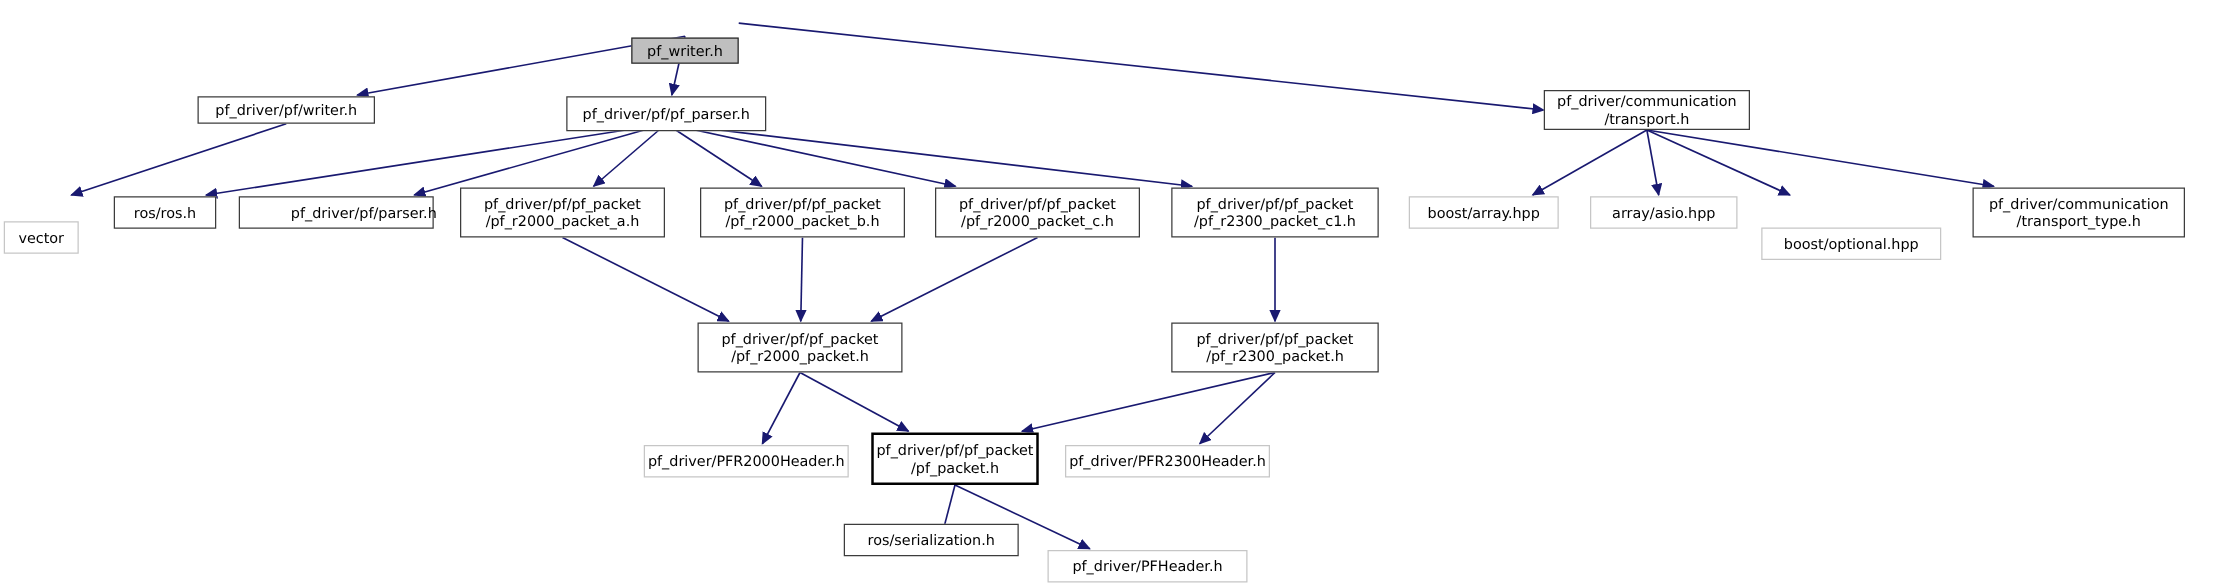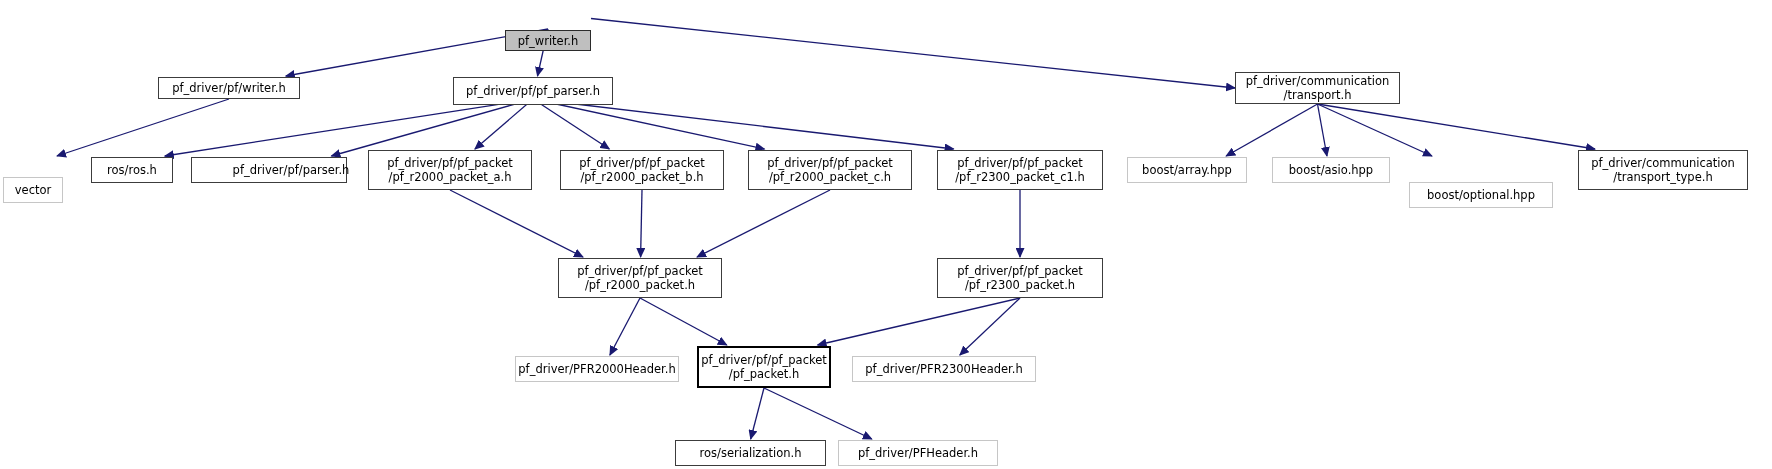--- a/index.html
+++ b/index.html
@@ -99,21 +99,21 @@
         <span class="lbl">/pf_r2000_packet_c.h</span>
       </div>
       <div class="node internal" style="left: 937px; top: 150px; width: 166px; height: 40px;">
         <span class="lbl">pf_driver/pf/pf_packet</span>
         <span class="lbl">/pf_r2300_packet_c1.h</span>
       </div>
       <div class="node external" style="left: 1127px; top: 157px; width: 120px; height: 26px;">
         <span class="lbl">boost/array.hpp</span>
       </div>
       <div class="node external" style="left: 1272px; top: 157px; width: 118px; height: 26px;">
-        <span class="lbl">boost/asio.hpp</span>
+        <span class="lbl">array/asio.hpp</span>
       </div>
       <div class="node external" style="left: 1409px; top: 157px; width: 144px; height: 26px; margin-top: 25px;">
         <span class="lbl">boost/optional.hpp</span>
       </div>
       <div class="node internal" style="left: 1578px; top: 150px; width: 170px; height: 40px;">
         <span class="lbl">pf_driver/communication</span>
         <span class="lbl">/transport_type.h</span>
       </div>
       <div class="node internal" style="left: 558px; top: 258px; width: 164px; height: 40px;">
         <span class="lbl">pf_driver/pf/pf_packet</span>
@@ -123,23 +123,23 @@
         <span class="lbl">pf_driver/pf/pf_packet</span>
         <span class="lbl">/pf_r2300_packet.h</span>
       </div>
       <div class="node external" style="left: 515px; top: 356px; width: 164px; height: 26px;">
         <span class="lbl">pf_driver/PFR2000Header.h</span>
       </div>
       <div class="node emph" style="left: 697px; top: 346px; width: 134px; height: 42px;">
         <span class="lbl">pf_driver/pf/pf_packet</span>
         <span class="lbl">/pf_packet.h</span>
       </div>
-      <div class="node external" style="left: 852px; top: 356px; width: 184px; height: 26px;">
+      <div class="node external" style="left: 852px; top: 356px; width: 164px; height: 26px;">
         <span class="lbl">pf_driver/PFR2300Header.h</span>
       </div>
-      <div class="node internal" style="left: 675px; top: 440px; width: 151px; height: 26px;">
+      <div class="node internal" style="left: 675px; top: 419px; width: 140px; height: 26px;">
         <span class="lbl">ros/serialization.h</span>
       </div>
       <div class="node external" style="left: 838px; top: 440px; width: 160px; height: 26px;">
         <span class="lbl">pf_driver/PFHeader.h</span>
       </div>
     </div>
 </div>
 
 </body></html>

